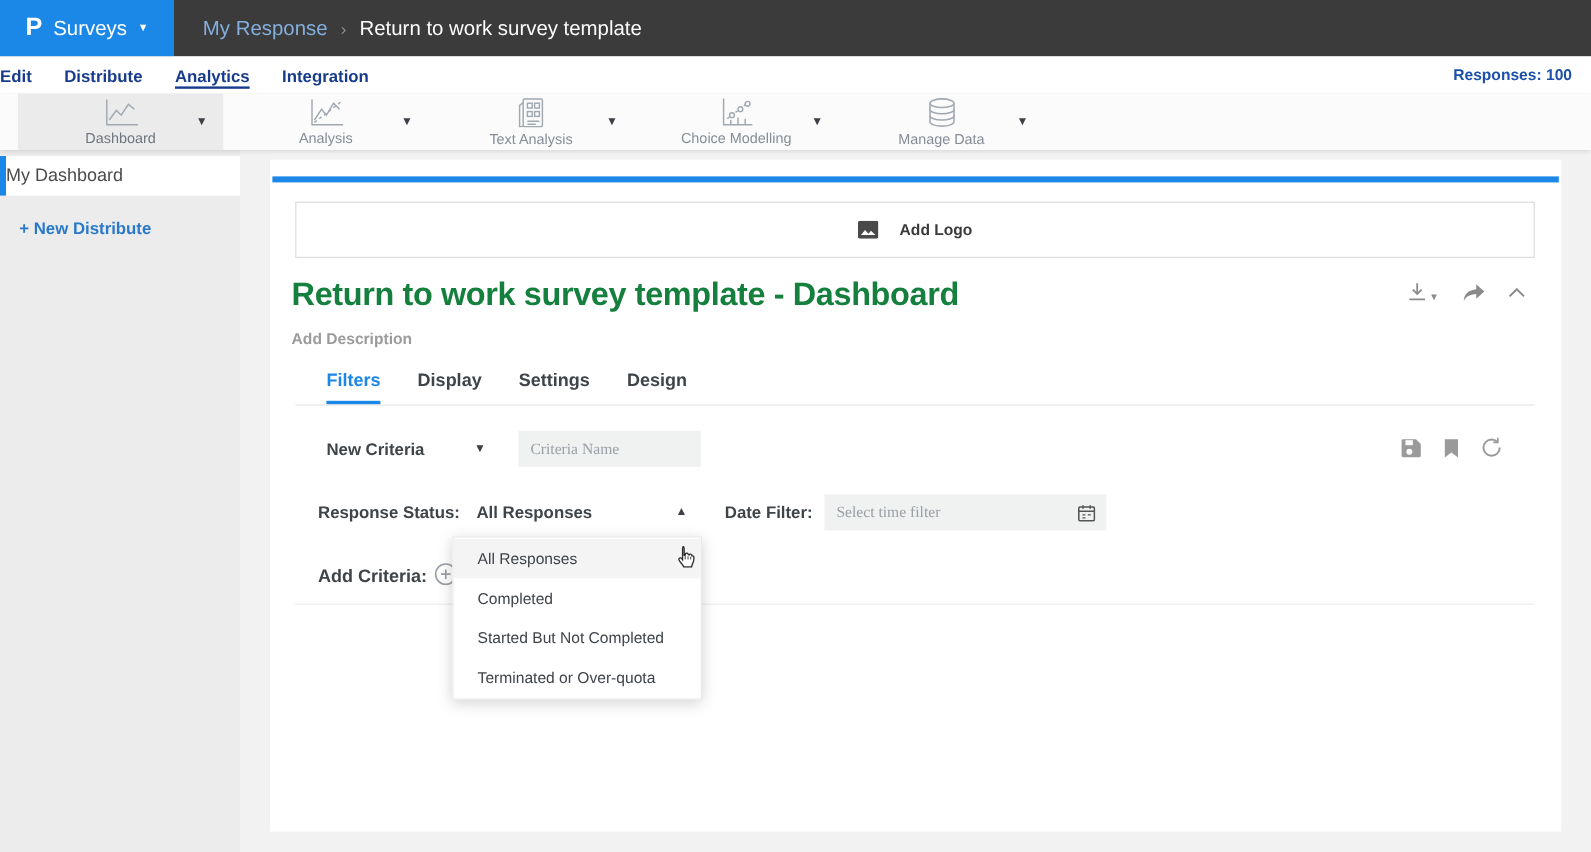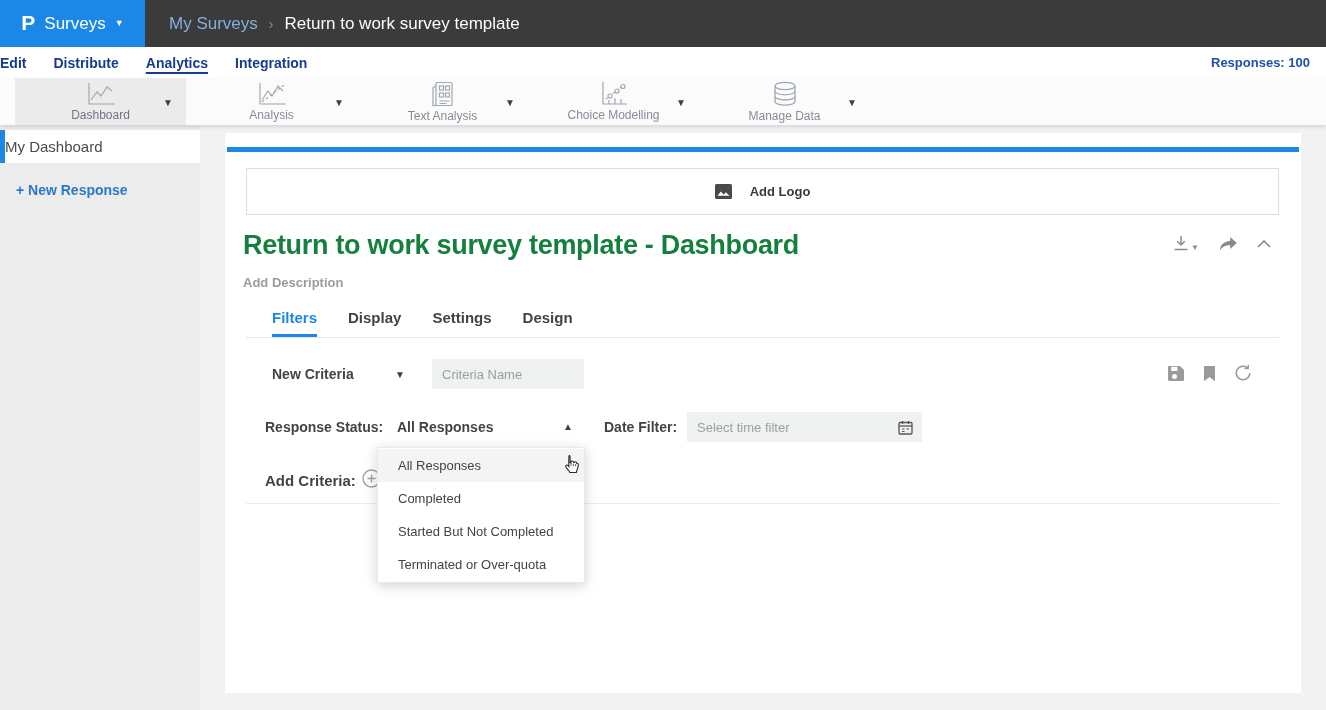--- a/index.html
+++ b/index.html
@@ -56,21 +56,21 @@
   .header-actions .icon-btn { display:flex; align-items:flex-end; cursor:pointer; }
   .dl-caret { font-size:8px; color:#8a8a8a; margin-left:2px; }
 
   .tabs { position:absolute; left:47px; top:176px; display:flex; gap:31px; }
   .tab { font-size:15px; font-weight:600; color:#3f4449; padding-bottom:8px; cursor:pointer; border-bottom:3px solid transparent; }
   .tab.active { color:#1b87e6; border-bottom-color:#1b87e6; }
   .tabs-border { position:absolute; left:21px; top:204px; width:1033px; height:1px; background:#e7e7e7; }
 
   .flabel { position:absolute; font-size:14px; font-weight:600; color:#3f4449; }
   .dd-caret { position:absolute; font-size:10px; color:#3c4148; cursor:pointer; }
-  .ginput { background:#f0f1f1; border:none; font-family:Liberation Sans, sans-serif; font-size:13px; color:#3f4449; padding:0 10px; outline:none; }
+  .ginput { background:#f0f1f1; border:none; font-family:Liberation Serif, serif; font-size:13px; color:#3f4449; padding:0 10px; outline:none; }
   .ginput::placeholder { color:#9aa0a6; }
   .criteria-type { left:47px; top:233px; cursor:pointer; }
   .criteria-caret { left:170px; top:236px; }
   .criteria-input { position:absolute; left:207px; top:226px; width:152px; height:30px; }
   .filter-icons { position:absolute; right:49px; top:231px; display:flex; align-items:center; gap:18px; }
   .filter-icons .icon-btn { cursor:pointer; display:flex; }
 
   .response-label { left:40px; top:286px; }
   .response-value { left:172px; top:286px; cursor:pointer; }
   .response-caret { left:338px; top:288px; }
@@ -92,21 +92,21 @@
 </head>
 <body>
 
 <header class="topbar">
   <div class="logo-box">
     <span class="logo-p">P</span>
     <span class="product-label">Surveys</span>
     <span class="caret-sm">▼</span>
   </div>
   <nav class="breadcrumb">
-    <span class="bc-parent">My Surveys</span>
+    <span class="bc-parent">My Response</span>
     <span class="bc-sep">›</span>
     <span class="bc-current">Return to work survey template</span>
   </nav>
 </header>
 
 <nav class="navbar">
   <span class="nav-item">Edit</span>
   <span class="nav-item">Distribute</span>
   <span class="nav-item active">Analytics</span>
   <span class="nav-item">Integration</span>
@@ -163,21 +163,21 @@
         <path d="M3 10.2c0 2 4.5 3.6 10 3.6s10-1.6 10-3.6"></path>
         <path d="M3 15.4c0 2 4.5 3.6 10 3.6s10-1.6 10-3.6"></path>
       </svg>
     <span class="tool-label">Manage Data</span>
     <span class="tool-caret">▼</span>
   </div>
 </div>
 
 <aside class="sidebar">
   <div class="sidebar-active-item">My Dashboard</div>
-  <div class="new-dashboard">+ New Response</div>
+  <div class="new-dashboard">+ New Distribute</div>
 </aside>
 
 <main class="main-card">
   <div class="blue-bar"></div>
 
   <div class="addlogo-box">
     <svg width="17" height="15" viewBox="0 0 17 15">
         <rect width="17" height="15" rx="1.5" fill="#4a4a4a"></rect>
         <path d="M2.5 11.8l3.4-4.2 2.8 3.1 2.1-2.5 3.7 3.6z" fill="#fff"></path>
       </svg>

